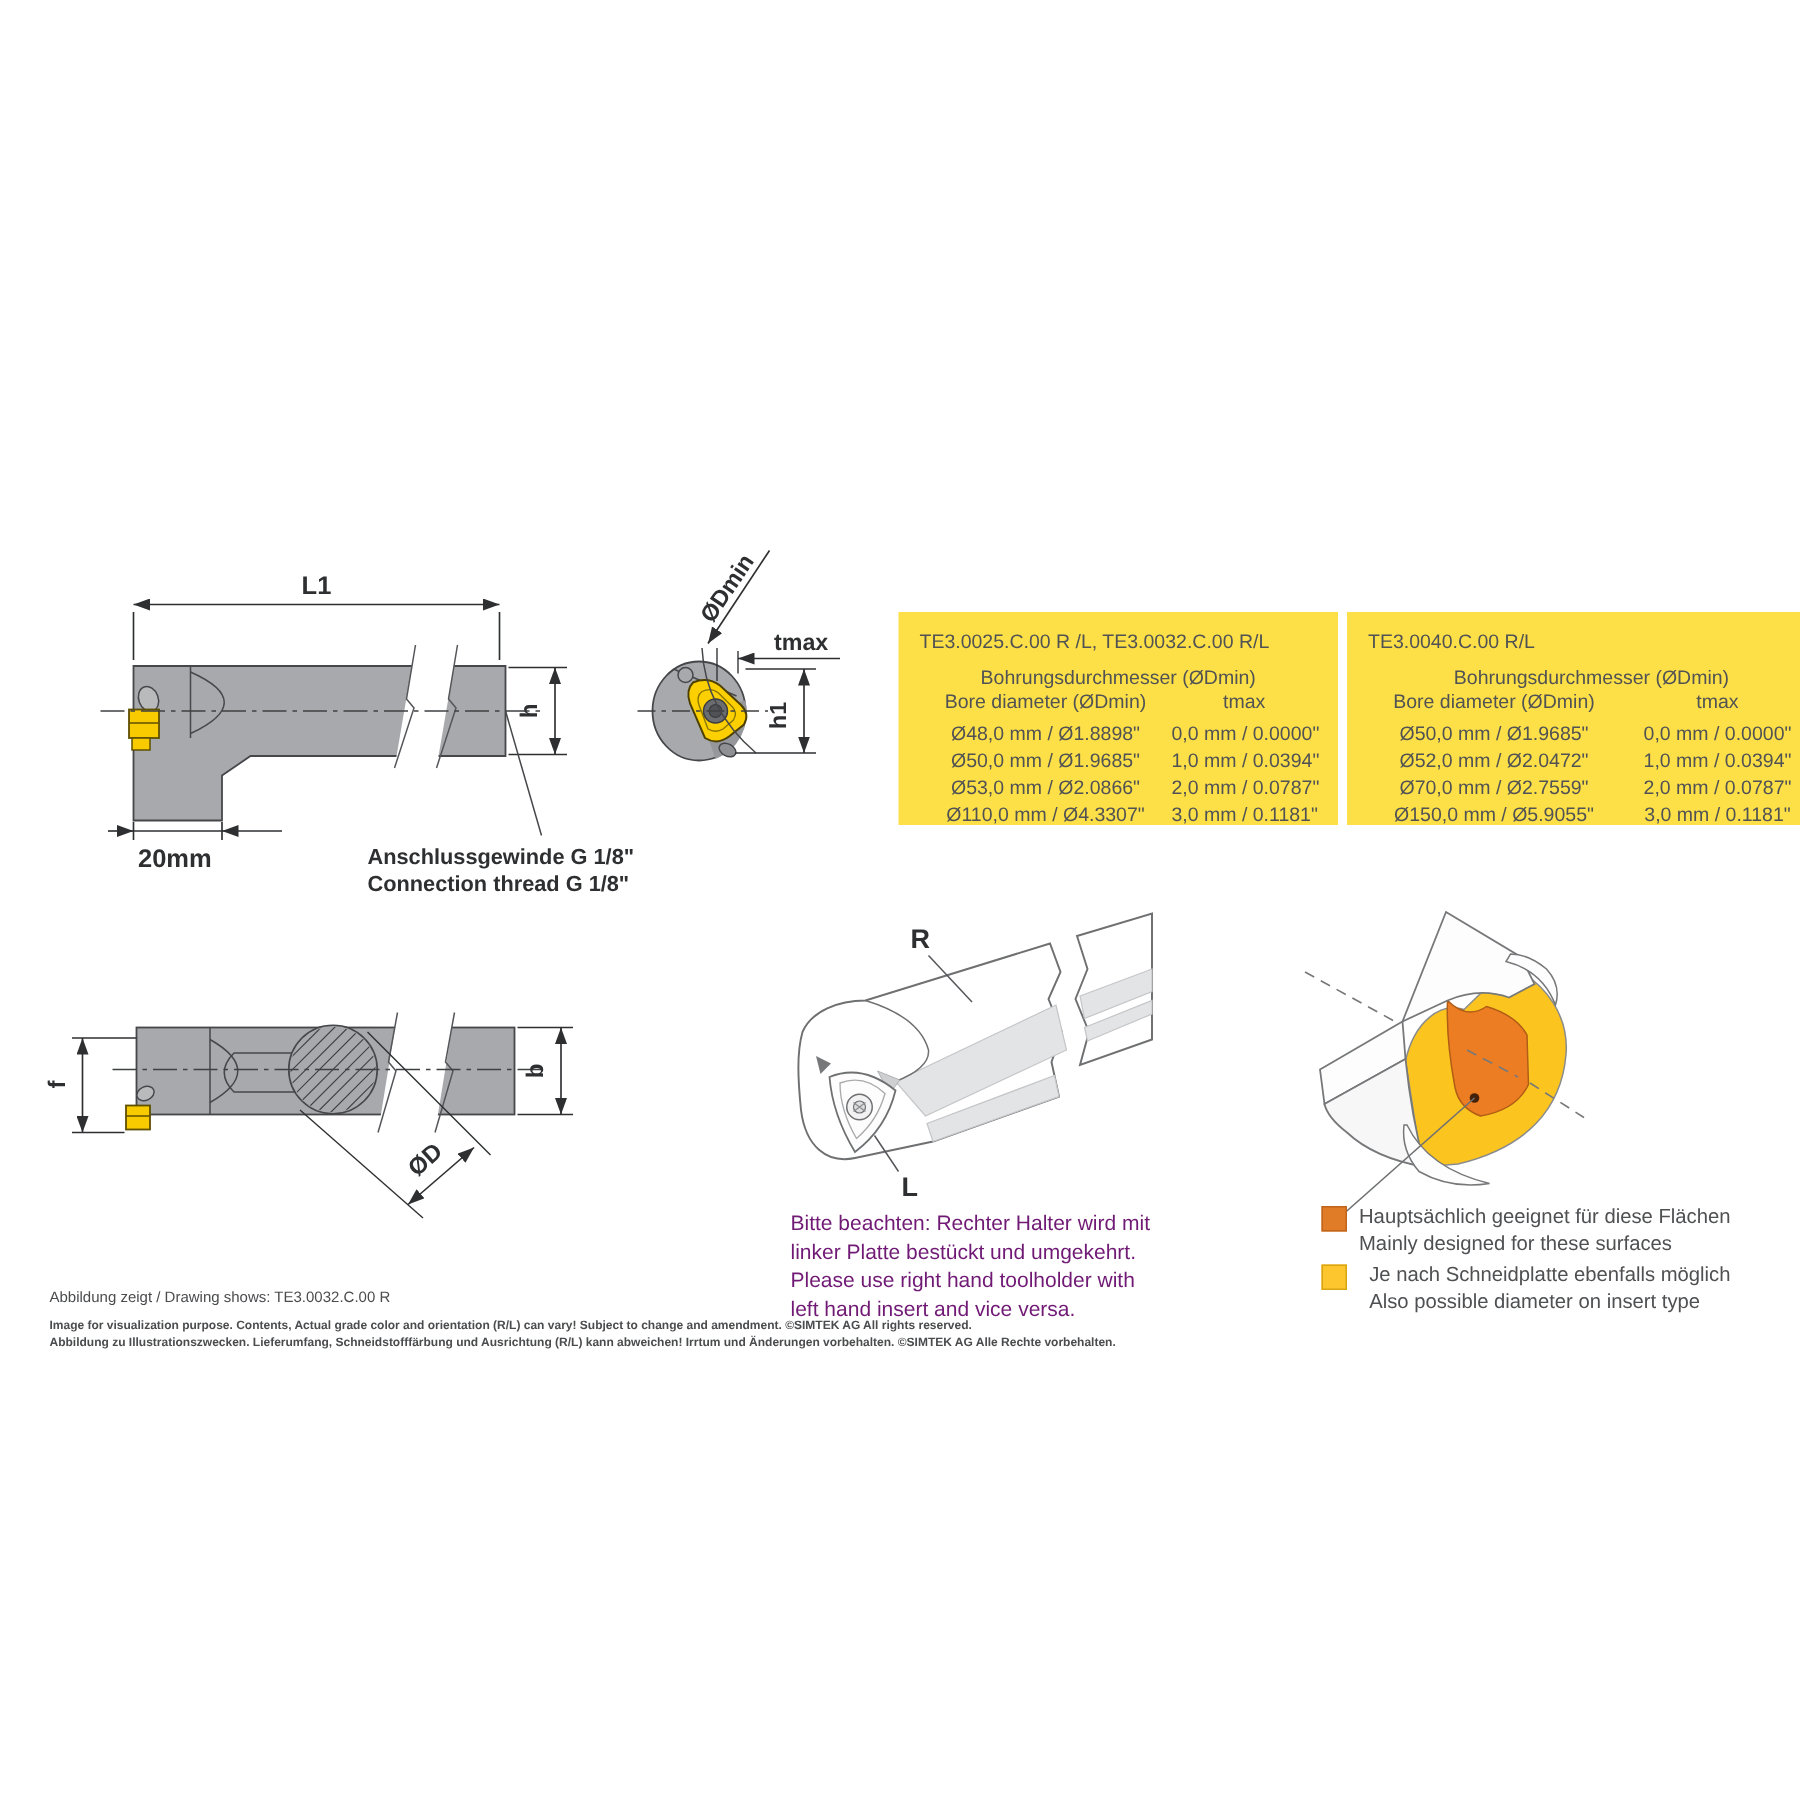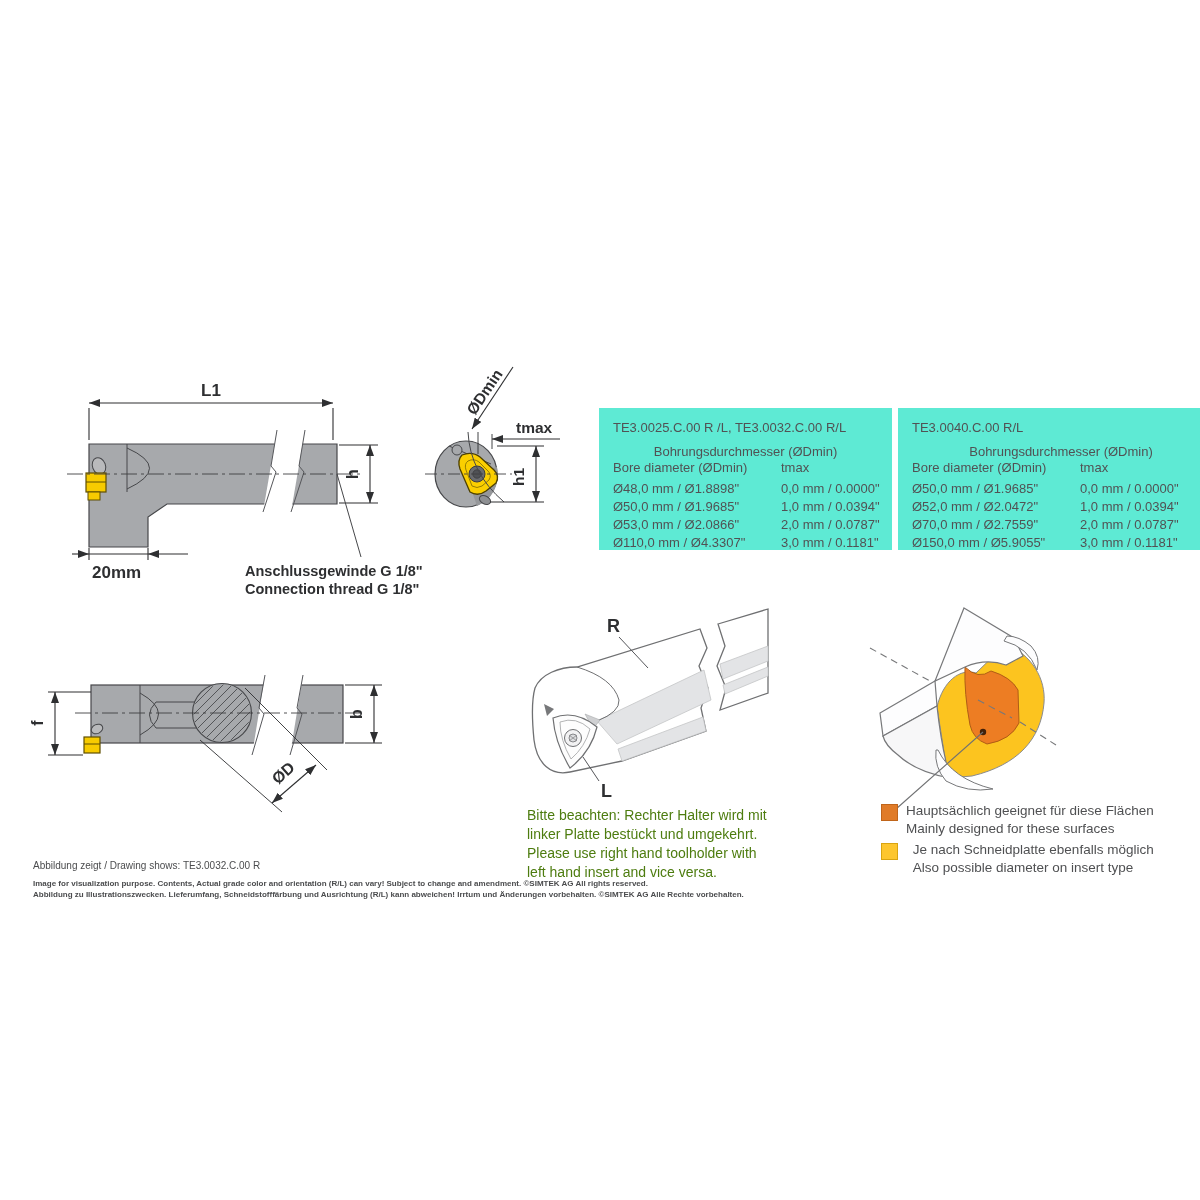--- a/index.html
+++ b/index.html
@@ -1,32 +1,32 @@
 <!DOCTYPE html>
 <html><head>
 <meta charset="utf-8">
 <style>
   html,body{margin:0;padding:0;background:#fff;}
   body{width:1200px;height:1200px;position:relative;overflow:hidden;
        font-family:"Liberation Sans",sans-serif;-webkit-font-smoothing:antialiased;}
   .abs{position:absolute;}
   svg text{font-family:"Liberation Sans",sans-serif;fill:#2e2f31;font-weight:bold;}
   
-  .spec-table{position:absolute;background:#5eead4;box-sizing:border-box;
+  .spec-table{position:absolute;background:#fde047;box-sizing:border-box;
               padding:12px 14px 10px 14px;color:#515254;font-size:13px;}
   .t-title{line-height:15px;margin-bottom:9px;white-space:nowrap;}
   .t-head1{line-height:16px;white-space:nowrap;text-align:center;}
-  .t-headrow,.t-row{display:flex;line-height:16px;white-space:nowrap;}
+  .t-headrow,.t-row{display:flex;line-height:16px;white-space:nowrap;text-align:center;}
   .t-row{line-height:18px;}
   .t-rows{margin-top:4px;}
   .c1{width:168px;flex:none;}
   .c2{flex:1;}
   
   .note{position:absolute;left:527px;top:806px;font-size:14px;line-height:19px;
-        color:#4d7c0f;white-space:nowrap;}
+        color:#701a75;white-space:nowrap;}
   .legend{position:absolute;left:881px;top:802px;}
   .legend-item{display:flex;margin-bottom:3px;justify-content:space-between;}
   .legend-sw{width:17px;height:17px;flex:none;margin-top:2px;box-sizing:border-box;}
   .sw-orange{background:#e07b28;border:1px solid #c0651a;}
   .sw-yellow{background:#fdc62e;border:1px solid #d9a411;}
   .legend-text{margin-left:8px;font-size:13.5px;line-height:18px;color:#4f5052;white-space:nowrap;}
   .caption{position:absolute;left:33px;top:860px;font-size:10px;color:#4b4c4e;white-space:nowrap;}
   .fineprint{position:absolute;left:33px;top:878px;font-size:8px;font-weight:bold;
              line-height:11px;color:#4b4c4e;white-space:nowrap;}
 </style>

